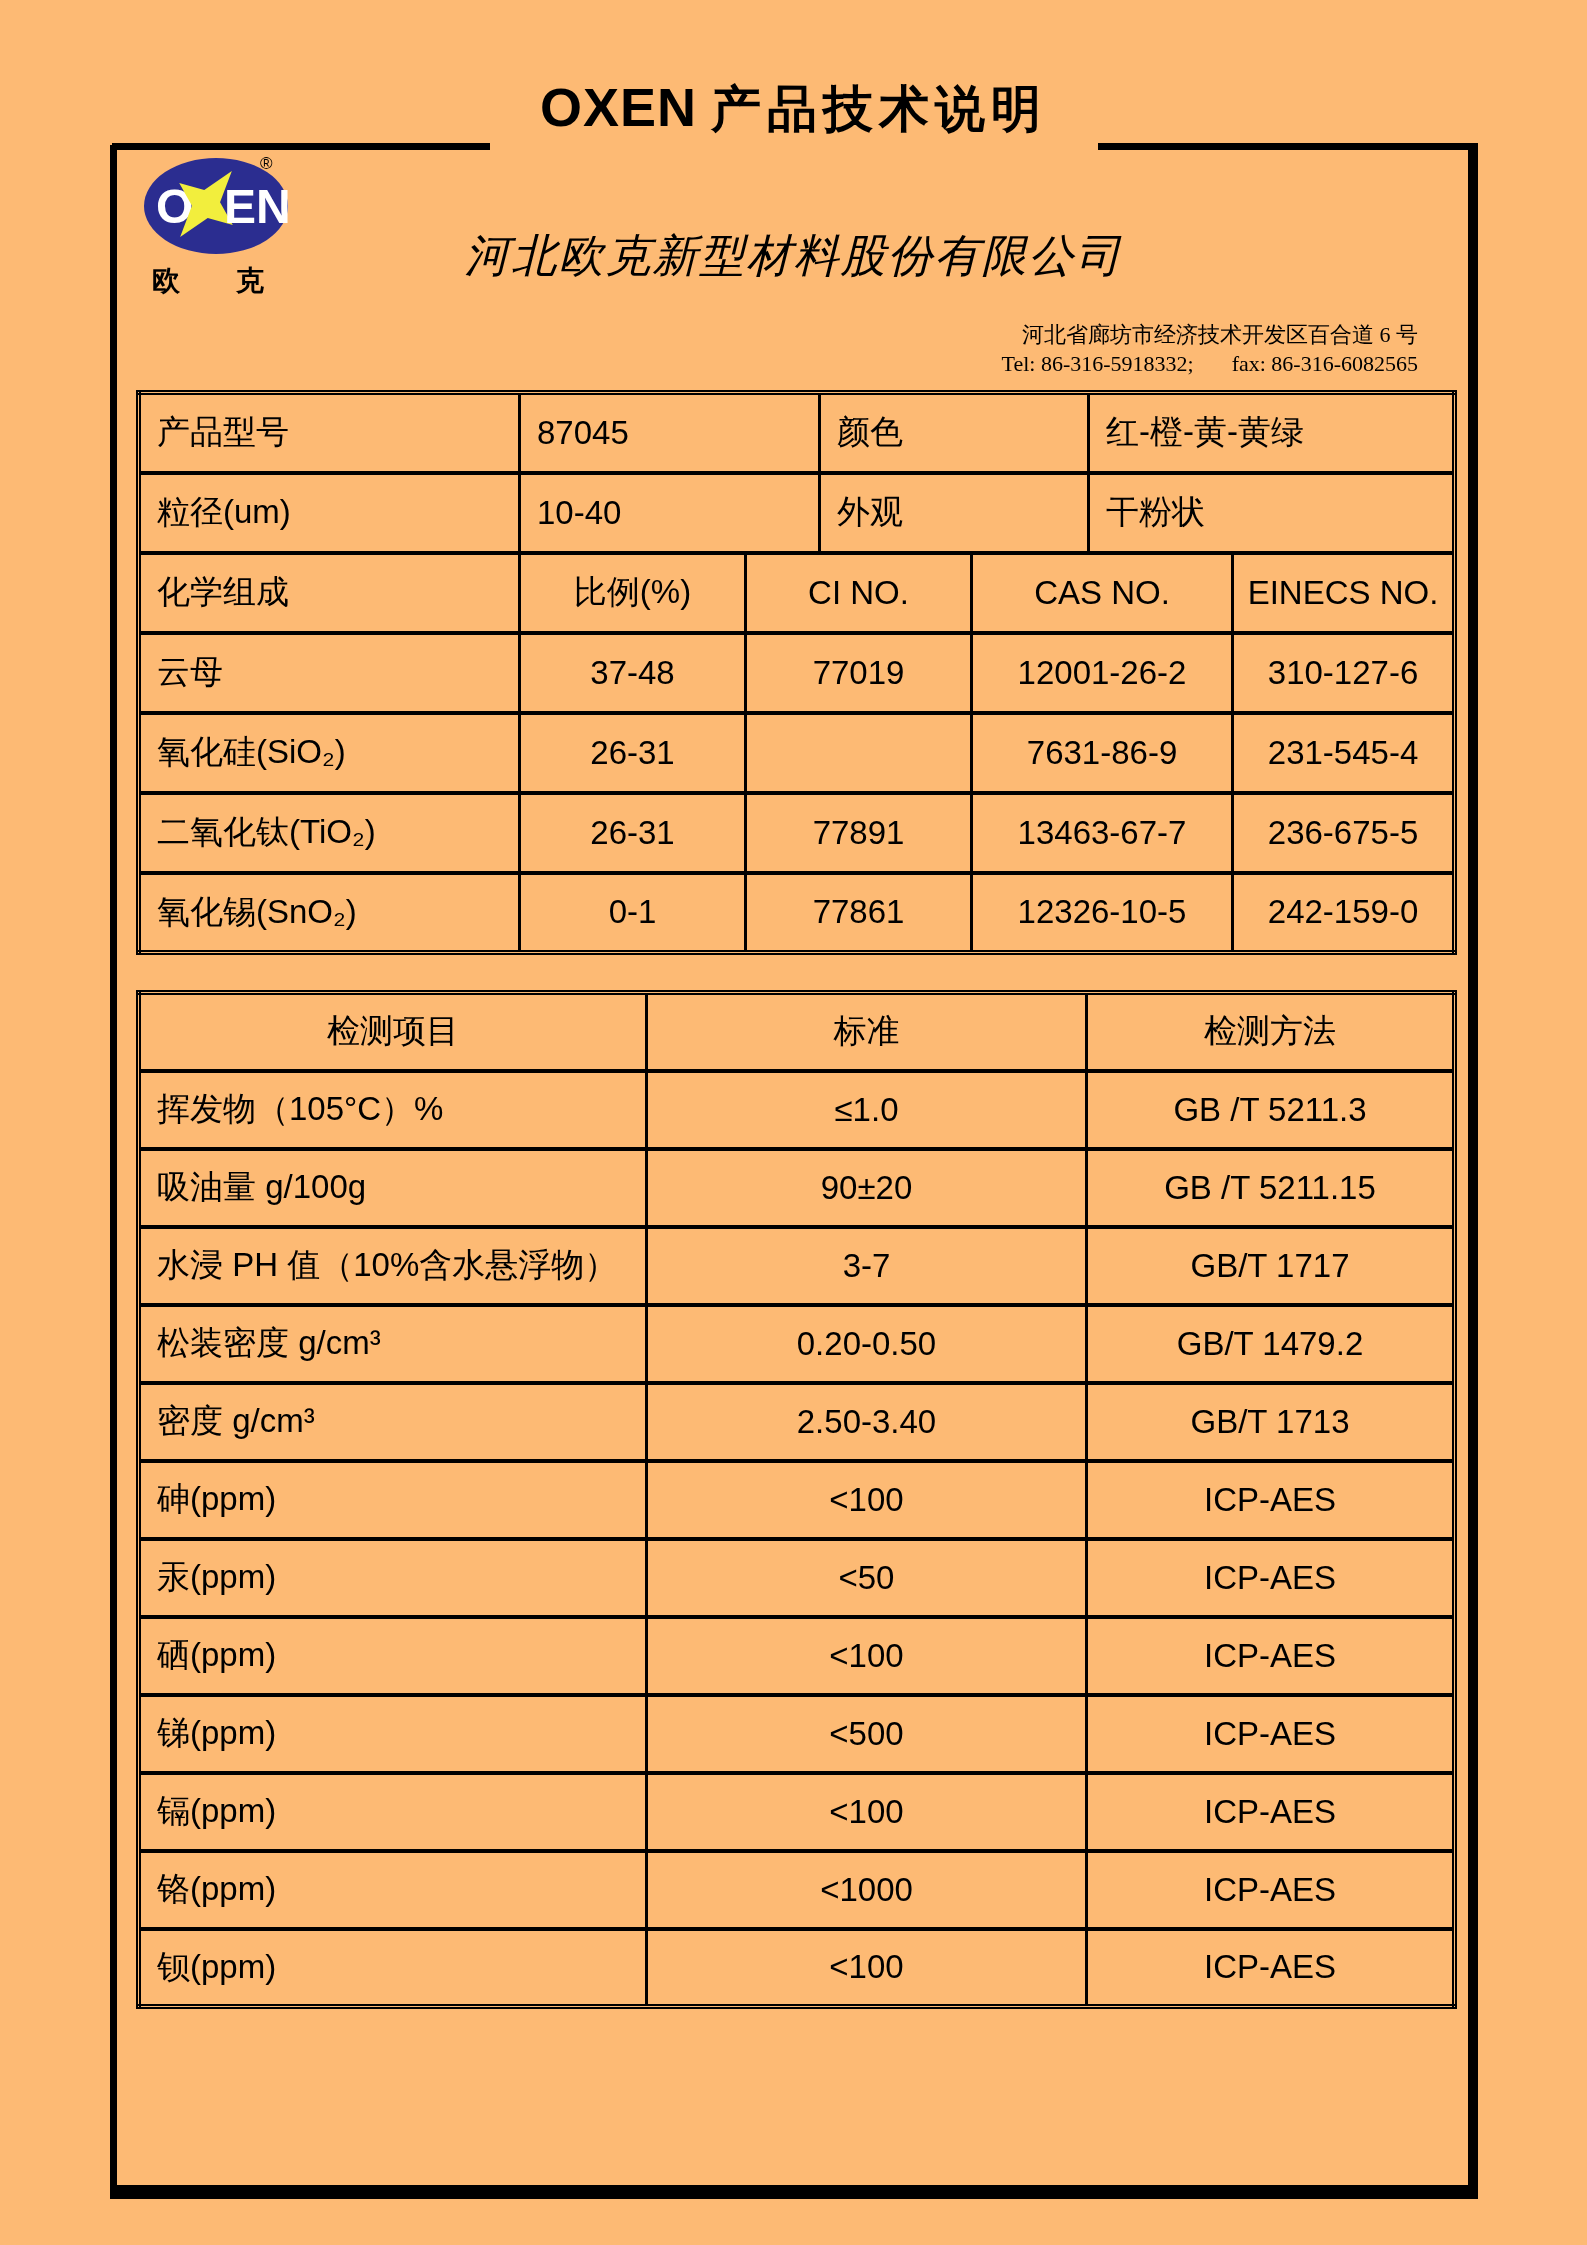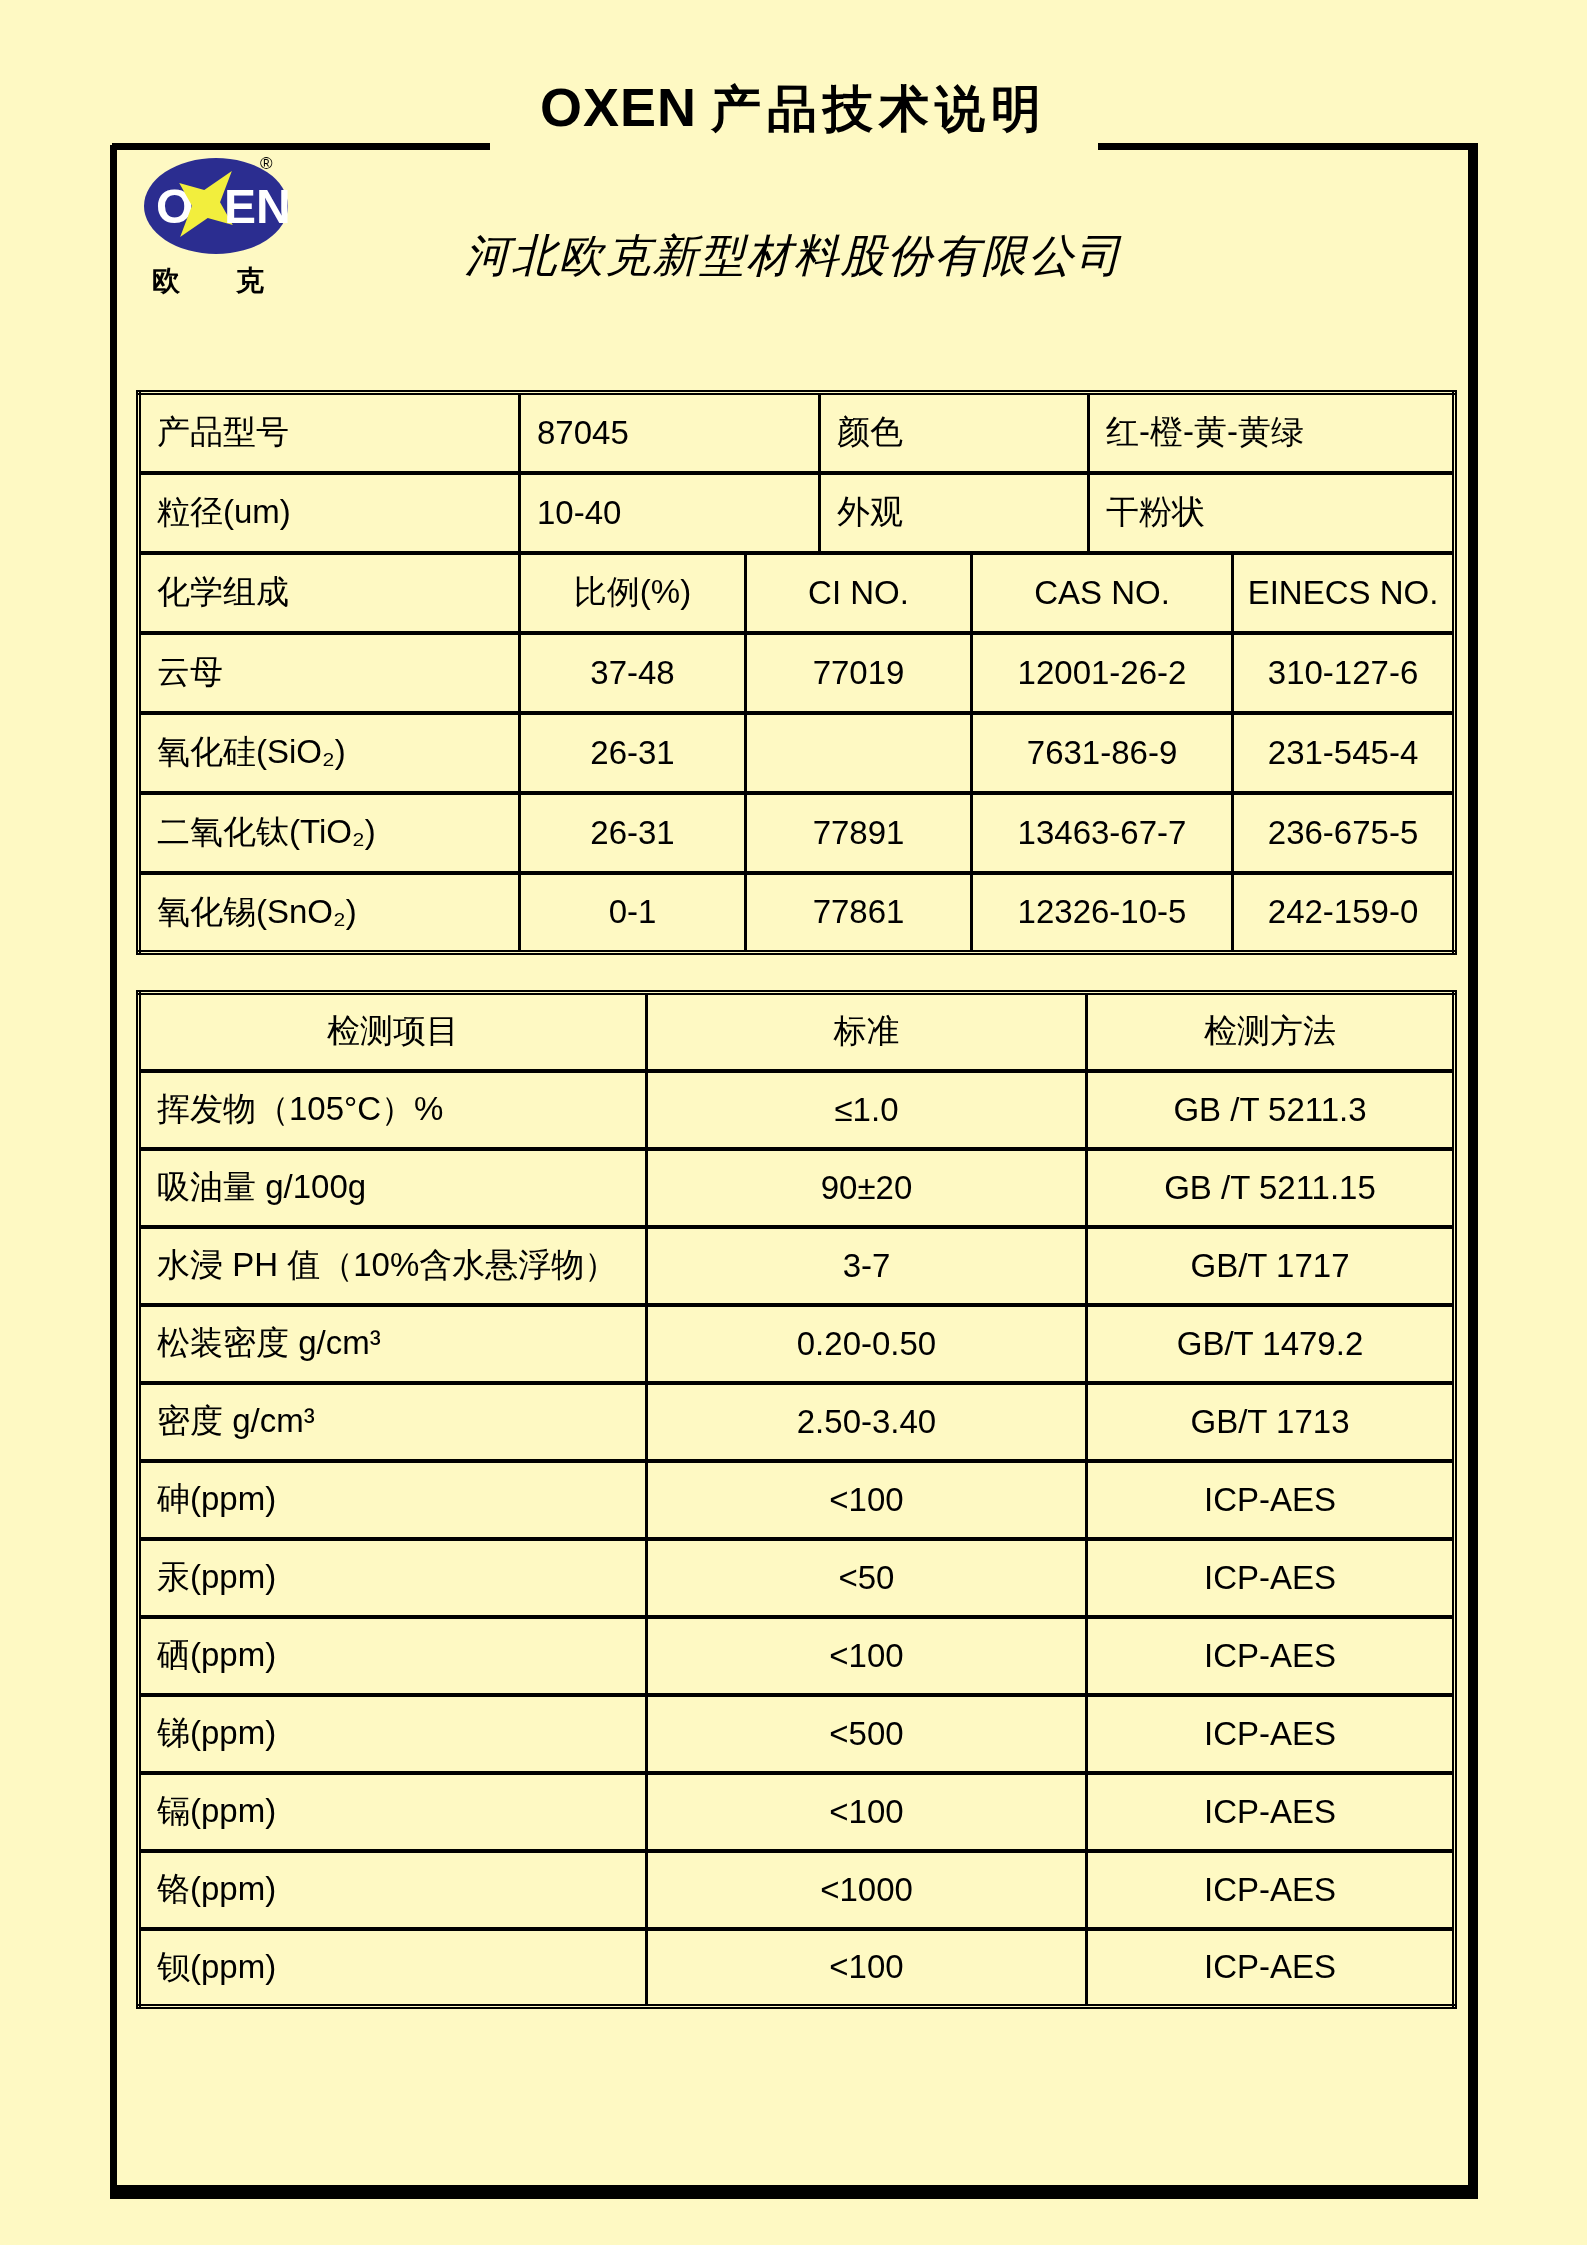--- a/index.html
+++ b/index.html
@@ -1,19 +1,19 @@
 <!DOCTYPE html>
 <html><head>
 <meta charset="utf-8">
 <style>
   html,body{margin:0;padding:0;background:#fff;}
   .page{
     position:relative;
     width:1587px;height:2245px;
-    background:#fef9c3;
+    background:#fdba74;
     font-family:"Liberation Sans", sans-serif;
     color:#000;
     overflow:hidden;
   }
   
   .doc-title{
     position:absolute;left:0;right:0;top:76px;
     text-align:center;
     font-weight:bold;
     white-space:nowrap;
@@ -110,20 +110,26 @@
       <text x="82" y="67" font-family="Liberation Sans, sans-serif" font-size="48" font-weight="bold" fill="#ffffff">EN</text>
     </svg>
     <span class="reg">®</span>
   </div>
   <div class="logo-caption">
     <span>欧</span>
     <span>克</span>
   </div>
 
   <div class="company">河北欧克新型材料股份有限公司</div>
+  <div class="address">
+    <div>河北省廊坊市经济技术开发区百合道 6 号</div>
+    <div>
+      <span>Tel: 86-316-5918332;</span><span class="fax">fax: 86-316-6082565</span>
+    </div>
+  </div>
 
   <table class="doc t1">
     <colgroup>
       <col style="width:381px">
         <col style="width:226px">
         <col style="width:74px">
       <col style="width:152px">
         <col style="width:117px">
         <col style="width:144px">
         <col style="width:222px">

